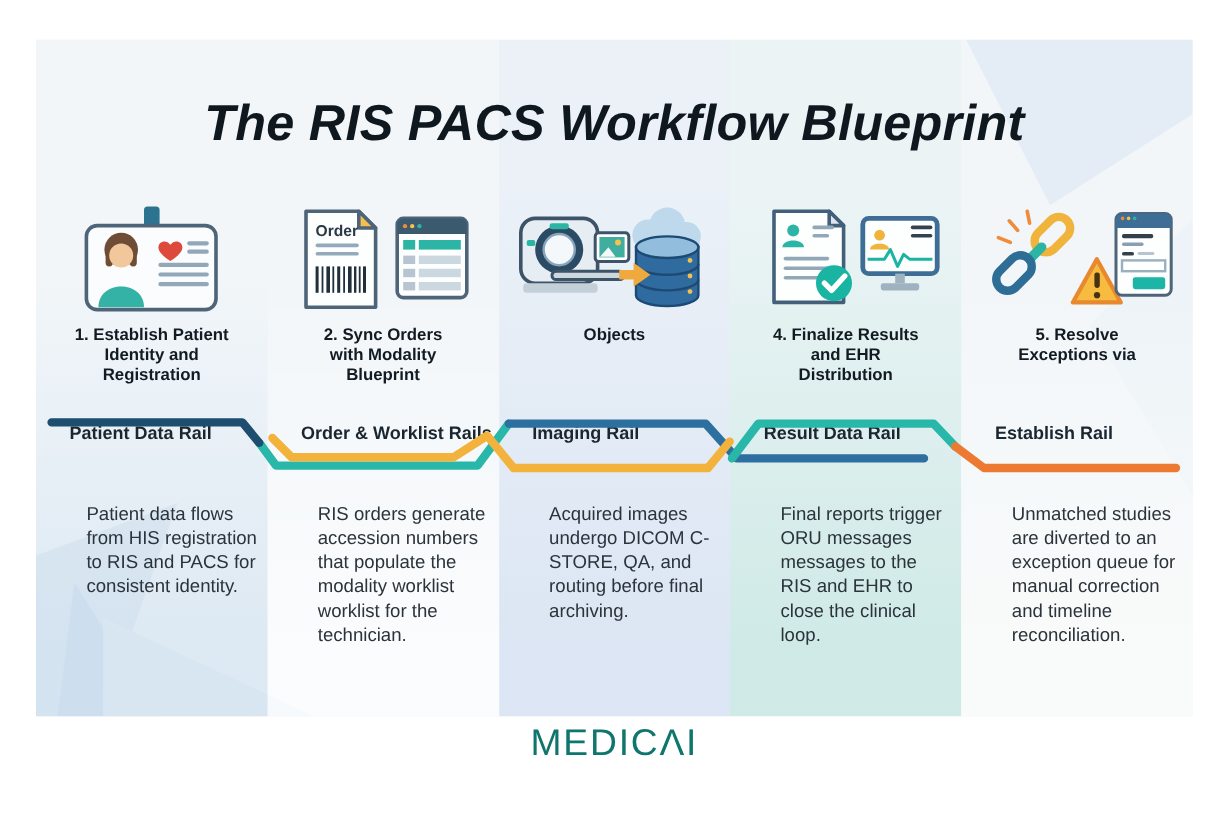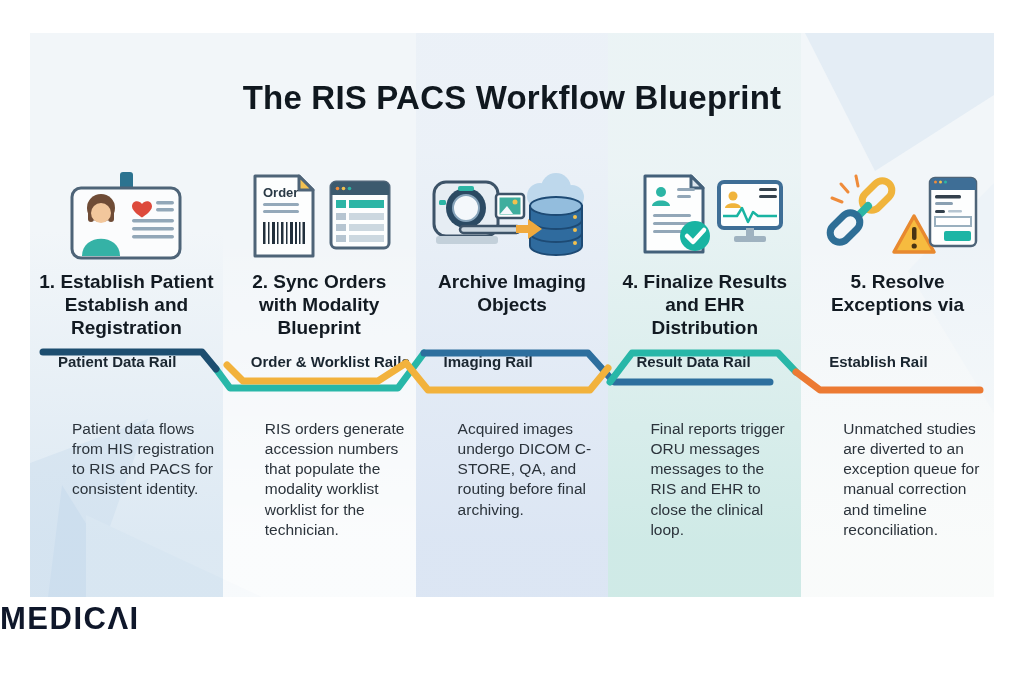--- a/index.html
+++ b/index.html
@@ -6,43 +6,43 @@
   html,body { width:1024px; height:683px; }
   body { font-family:"Liberation Sans", sans-serif; background:#ffffff; position:relative; overflow:hidden; }
 
   .page { position:absolute; inset:0; background:#ffffff; }
 
   .content { position:absolute; left:30px; top:33px; width:964px; height:564px; background:#f2f6f9; overflow:hidden; }
 
   .decor { position:absolute; inset:0; z-index:0; }
 
   .title { position:absolute; left:0; right:0; top:46px; text-align:center; z-index:3;
-           font-size:33px; font-weight:bold; letter-spacing:0.2px; color:#10181f; }
+           font-size:42px; font-weight:bold; letter-spacing:0.2px; color:#10181f;font-style:italic; }
 
   .columns { position:absolute; inset:0; z-index:1; display:flex; }
   .column { position:relative; flex:1 1 0; height:100%; }
   .col-1 { background:linear-gradient(180deg, rgba(203,222,238,0) 35%, rgba(203,222,238,0.55) 90%); }
   .col-2 { background:linear-gradient(180deg, rgba(255,255,255,0) 35%, rgba(255,255,255,0.65) 90%); }
   .col-3 { background:linear-gradient(180deg, rgba(205,219,240,0.18) 20%, rgba(205,219,240,0.6) 90%); }
   .col-4 { background:linear-gradient(180deg, rgba(184,226,218,0.12) 25%, rgba(184,226,218,0.6) 90%); }
   .col-5 { background:linear-gradient(180deg, rgba(255,255,255,0) 35%, rgba(252,253,251,0.7) 90%); }
 
   .icon-box { position:absolute; top:136px; left:0; right:0; height:98px;
               display:flex; align-items:center; justify-content:center; }
   .heading { position:absolute; top:237px; left:2px; right:2px; text-align:center;
-             font-size:19px; font-weight:bold; line-height:1.22; color:#121a22; }
+             font-size:14px; font-weight:bold; line-height:1.22; color:#121a22; }
   .rail-label { position:absolute; top:320px; left:0; right:0; text-align:left;
                 font-size:15px; font-weight:bold; color:#1a2630; z-index:3;margin-left:28px; }
   .desc { position:absolute; top:386px; left:18px; right:8px; text-align:left;
           font-size:15.5px; line-height:1.3; color:#2b333b;margin-left:24px; }
 
   .rails { position:absolute; left:0; top:307px; width:964px; height:62px; z-index:2; }
 
-  .logo { position:absolute; left:0; right:0; top:601px; text-align:left; z-index:4;
-          font-size:31px; font-weight:bold; letter-spacing:1.5px; color:#0f172a; }
+  .logo { position:absolute; left:0; right:0; top:601px; text-align:center; z-index:4;
+          font-size:31px; font-weight:normal; letter-spacing:1.5px; color:#0f766e; }
 
   svg text { font-family:"Liberation Sans", sans-serif; }
 </style>
 </head>
 <body>
 
 <div class="page">
   <div class="content">
 
     <svg class="decor" viewBox="0 0 964 564" width="964" height="564">
@@ -70,21 +70,21 @@
             <rect x="86" y="65" width="42" height="3.5" rx="1.7" fill="#92a7b8"></rect>
             <circle cx="55" cy="38" r="14" fill="#6f4c36"></circle>
             <rect x="42" y="38" width="6" height="14" rx="3" fill="#6f4c36"></rect>
             <rect x="62" y="38" width="6" height="14" rx="3" fill="#6f4c36"></rect>
             <circle cx="55" cy="43" r="10" fill="#f2c79c"></circle>
             <path d="M36,86 C36,63 74,63 74,86 Z" fill="#35b2a6"></path>
           </svg>
         </div>
         <div class="heading">
           <div>1. Establish Patient</div>
-          <div>Establish and</div>
+          <div>Identity and</div>
           <div>Registration</div>
         </div>
         <div class="rail-label">Patient Data Rail</div>
         <div class="desc">Patient data flows from HIS registration to RIS and PACS for consistent identity.</div>
       </div>
 
       <div class="column col-2">
         <div class="icon-box">
           <svg viewBox="0 0 160 96" width="160" height="96">
             <path d="M16,6 h44 l14,14 v66 h-58 z" fill="#fdfefe" stroke="#4e6478" stroke-width="3" stroke-linejoin="round"></path>
@@ -152,21 +152,20 @@
             <rect x="28" y="56" width="60" height="7" rx="3.5" fill="#ccd7df" stroke="#3d5368" stroke-width="2.5"></rect>
             <rect x="4" y="66" width="62" height="8" rx="3" fill="#c3d0da"></rect>
             <rect x="64" y="24" width="28" height="24" rx="3" fill="#ffffff" stroke="#3d5368" stroke-width="2.5"></rect>
             <rect x="67.5" y="27.5" width="21" height="17" fill="#3fae9e"></rect>
             <circle cx="83" cy="32" r="2.5" fill="#f2c14e"></circle>
             <path d="M68,44 l7,-8 6,8 z" fill="#f4f8fb"></path>
             <path d="M84,55 h12 v-6 l14,10 -14,10 v-6 h-12 z" fill="#f0a93c"></path>
           </svg>
         </div>
         <div class="heading">
-          <div>Archive Imaging</div>
           <div>Objects</div>
         </div>
         <div class="rail-label">Imaging Rail</div>
         <div class="desc">Acquired images undergo DICOM C-STORE, QA, and routing before final archiving.</div>
       </div>
 
       <div class="column col-4">
         <div class="icon-box">
           <svg viewBox="0 0 160 96" width="160" height="96">
             <path d="M20,6 h46 l12,12 v64 h-58 z" fill="#fdfefe" stroke="#43607a" stroke-width="3" stroke-linejoin="round"></path>

